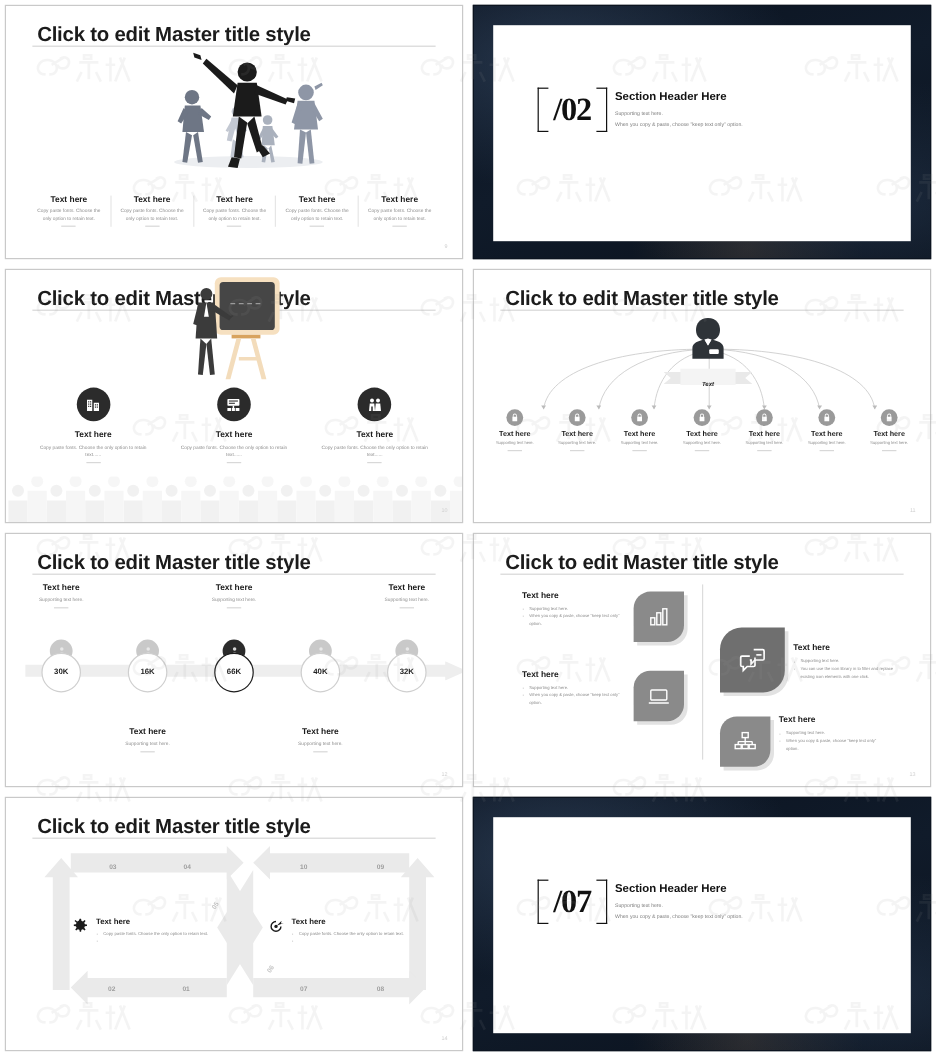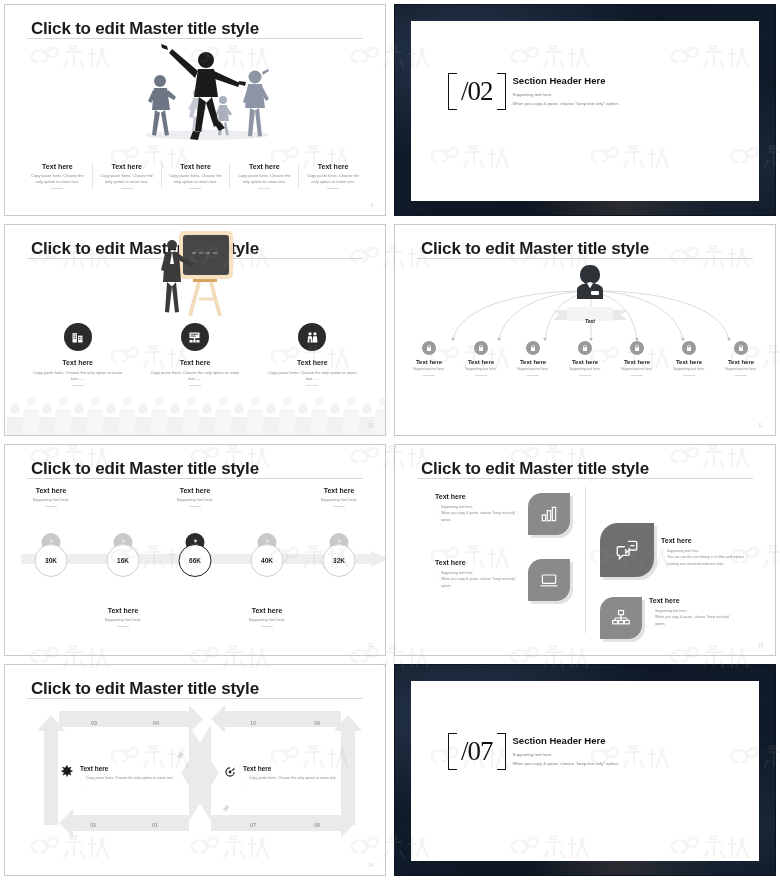--- a/index.html
+++ b/index.html
@@ -59,21 +59,21 @@
   .col5 {
     position:absolute; left:18px; right:18px; top:158px;
     display:grid; grid-template-columns:repeat(5,1fr);
   }
   .col5 > div { text-align:center; padding:0 4px; border-left:1px solid #e6e6e6; }
   .col5 > div:first-child { border-left:none; }
   .col5 .h-sm { margin-bottom:3px; }
   
   .sec-wrap { position:absolute; left:48px; top:52px; display:flex; align-items:center; gap:18px; }
   .sec-num {
-    font-size:27px; font-weight:normal; color:#111;
+    font-size:27px; font-weight:bold; color:#111;
     font-family:"Liberation Serif", serif; letter-spacing:-1px;
     padding:3px 2px; position:relative;
   }
   .sec-num:before, .sec-num:after {
     content:""; position:absolute; top:0; bottom:0; width:8px;
     border:1.4px solid #111;
   }
   .sec-num:before { left:-11px; border-right:none; }
   .sec-num:after  { right:-11px; border-left:none; }
   .sec-txt h3 { font-size:9.5px; font-weight:bold; color:#111; margin-bottom:5px; }

